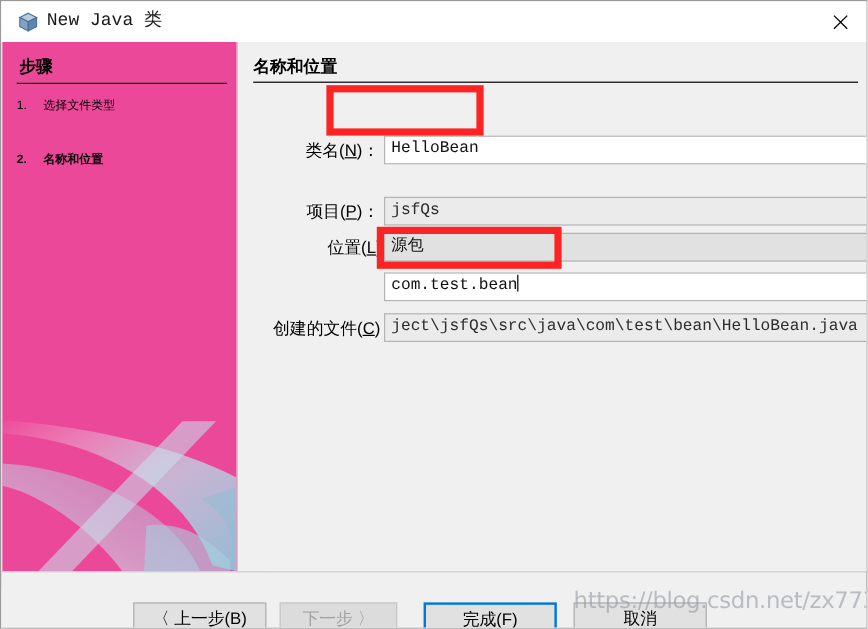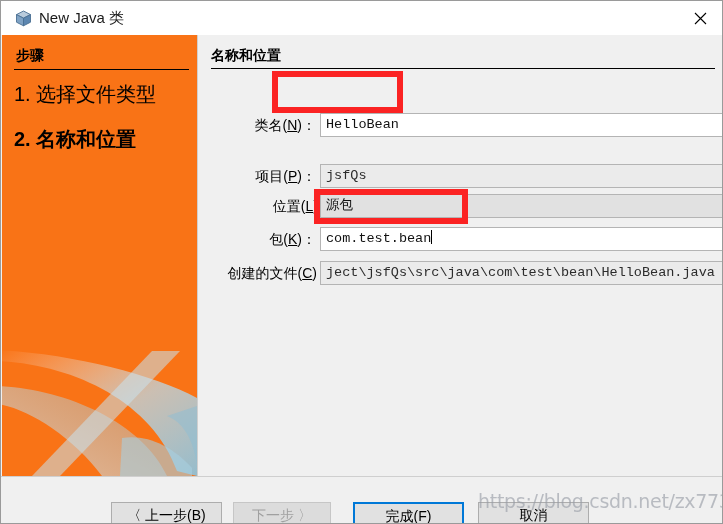--- a/index.html
+++ b/index.html
@@ -35,36 +35,37 @@
     left: 14px; top: 9px;
     width: 17px; height: 17px;
   }
   #title-text {
     position: absolute;
     left: 38px; top: 8px;
     font-size: 15px;
     color: #1a1a1a;
     line-height: 18px;
     white-space: nowrap;
+    font-family: Liberation Mono, monospace;
   }
   #close-button {
     position: absolute;
     right: 0; top: 0;
     width: 46px; height: 33px;
     cursor: pointer;
   }
   #close-button svg { position:absolute; left:16px; top:11px; }
 
   
   #sidebar {
     position: absolute;
     left: 1px; top: 34px;
     width: 220px;
     height: 441px;
-    background: #f97316;
+    background: #ec4899;
     overflow: hidden;
   }
   #sidebar-divider {
     position: absolute;
     left: 196px; top: 34px;
     width: 1px; height: 441px;
     background: #cfcfcf;
   }
   #content {
     position: absolute;
@@ -84,21 +85,21 @@
   }
   #steps-underline {
     position: absolute;
     left: 12px; top: 34px;
     width: 175px; height: 1px;
     background: #000;
   }
   .step-row {
     position: absolute;
     left: 12px;
-    font-size: 20px;
+    font-size: 10px;
     color: #000;
     white-space: nowrap;
   }
   .step-num { display: inline-block; width: 22px; }
   .step-row.active { font-weight: bold; margin-top: 24px; }
   #step-0 { top: 46px; }
   #step-1 { top: 67px; }
 
   #sidebar-art {
     position: absolute;
@@ -302,23 +303,20 @@
     </div>
     <div class="field readonly" id="f-project"><span>jsfQs</span></div>
 
     <div class="lbl-wrap" id="l-location">
       <span class="form-label"><span>位置(</span><span class="mn">L</span><span>)：</span></span>
     </div>
     <div class="field combo-disabled" id="f-location"><span>源包</span>
       
     </div>
 
-    <div class="lbl-wrap" id="l-package">
-      <span class="form-label"><span>包(</span><span class="mn">K</span><span>)：</span></span>
-    </div>
     <div class="field" id="f-package"><span>com.test.bean</span><span class="caret"></span>
       
     </div>
 
     <div class="lbl-wrap" id="l-created">
       <span class="form-label"><span>创建的文件(</span><span class="mn">C</span><span>)：</span></span>
     </div>
     <div class="field readonly" id="f-created"><span>ject\jsfQs\src\java\com\test\bean\HelloBean.java</span></div>
   </div>
 

